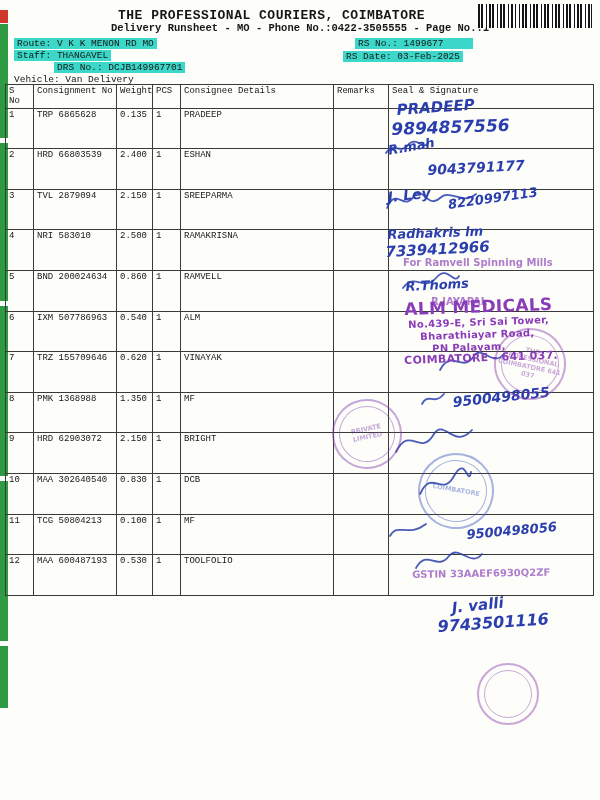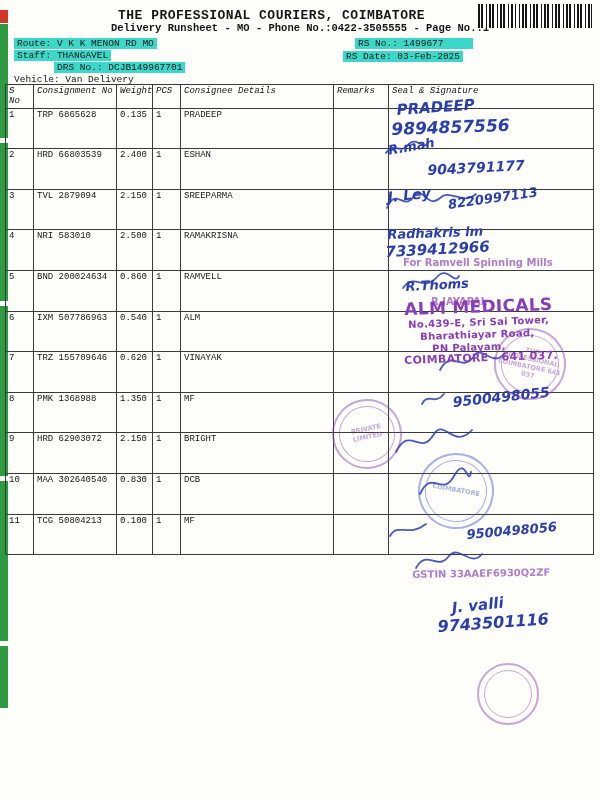--- a/index.html
+++ b/index.html
@@ -23,21 +23,21 @@
   .l-drs{top:62px;left:14px;padding-left:40px;}   .l-vehicle{top:74px;left:14px;}
   .l-rsno{top:38px;left:355px;} .l-rsdate{top:51px;left:343px;}
   .l-rsno .hl,.l-rsdate .hl{min-width:112px;}
 
   .barcode{position:absolute;left:478px;top:4px;width:114px;height:24px;
      background:repeating-linear-gradient(90deg,#151515 0 2px,#fff 2px 3.5px,#151515 3.5px 5.5px,#fff 5.5px 8px,#151515 8px 9px,#fff 9px 11px);}
 
   table.runsheet{position:absolute;left:5px;top:84px;width:588px;border-collapse:collapse;table-layout:fixed;}
   .runsheet th,.runsheet td{border:1px solid #3a3a3a;font-size:9px;font-weight:normal;
       text-align:left;vertical-align:top;padding:1px 3px;overflow:hidden;line-height:1.15;}
-  .runsheet thead tr{height:13px;font-style:italic;}
+  .runsheet thead tr{height:13px;}
   .runsheet tbody tr{height:40.6px;}
 
   .overlay{position:absolute;inset:0;pointer-events:none;}
   .ann{position:absolute;white-space:pre;font-family:"DejaVu Sans",sans-serif;transform-origin:left top;}
   .ink{color:#2a3eae;font-style:italic;font-weight:bold;}
   .purple{color:#8a3bb8;font-weight:bold;letter-spacing:.3px;}
   .purple-soft{color:#9a5cc0;font-weight:bold;opacity:.8;}
 
   .stamp{position:absolute;border-radius:50%;opacity:.45;display:flex;flex-direction:column;
          align-items:center;justify-content:center;text-align:center;
@@ -183,20 +183,29 @@
           <td>DCB</td>
           <td></td>
           <td></td>
         </tr>
         <tr>
           <td>11</td>
           <td>TCG 50804213</td>
           <td>0.100</td>
           <td>1</td>
           <td>MF</td>
+          <td></td>
+          <td></td>
+        </tr>
+        <tr>
+          <td>12</td>
+          <td>MAA 600487193</td>
+          <td>0.530</td>
+          <td>1</td>
+          <td>TOOLFOLIO</td>
           <td></td>
           <td></td>
         </tr>
       </tbody>
   </table>
 
   <svg class="sig" style="left:384px;top:139px" width="46" height="18" viewBox="0 0 46 18">
       <path d="M2,14 C10,2 16,16 24,6 S40,12 44,4"></path>
     </svg>
   <svg class="sig" style="left:384px;top:186px" width="95" height="28" viewBox="0 0 95 28">

